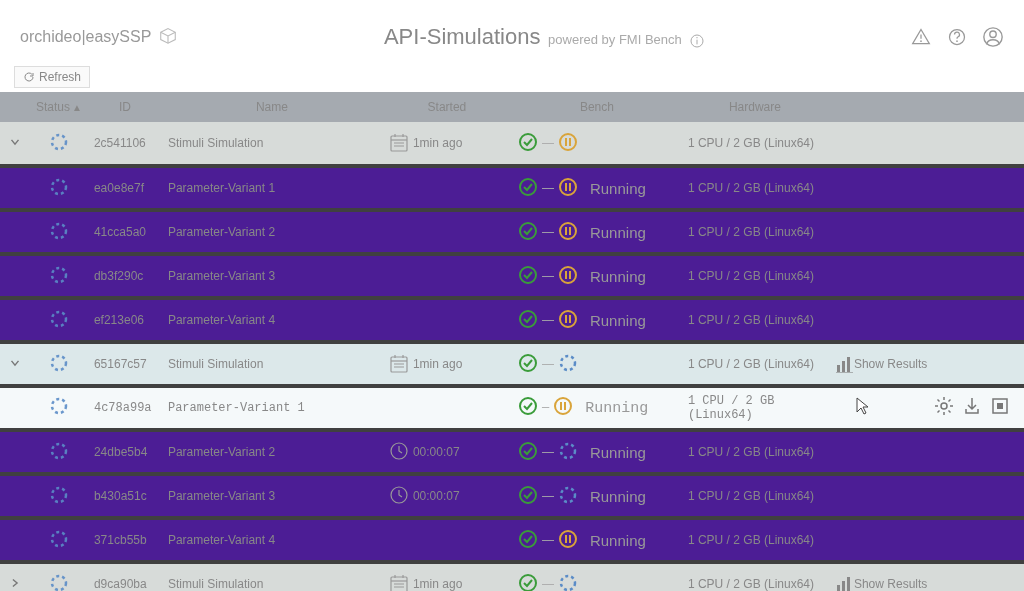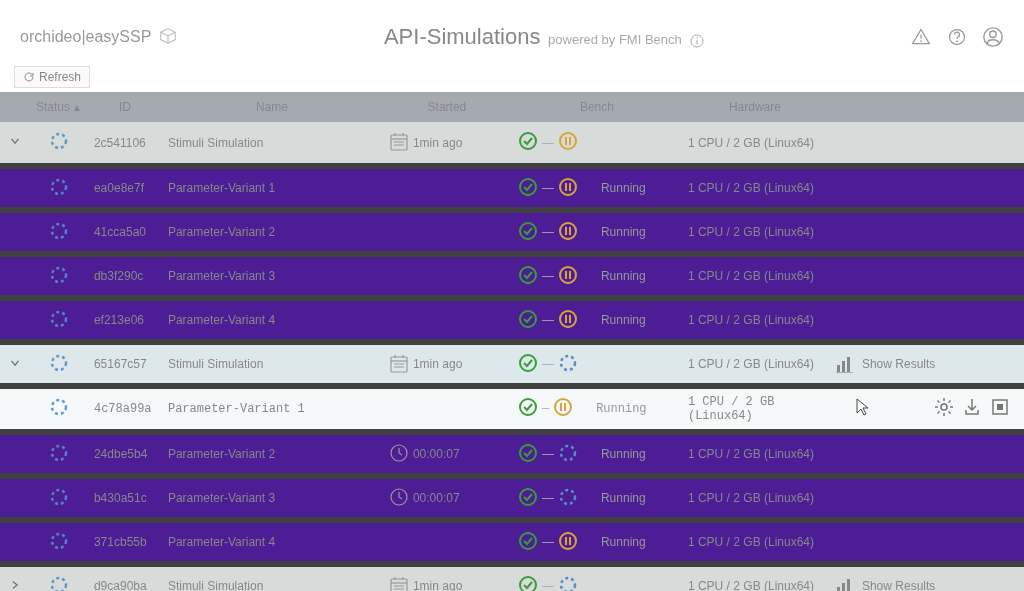--- a/index.html
+++ b/index.html
@@ -14,21 +14,21 @@
   .header-icons { display: flex; gap: 14px; }
   .hicon { width: 22px; height: 22px; cursor: pointer; display:flex; align-items:center; justify-content:center;}
 
   .toolbar { padding: 4px 14px; }
   .refresh-btn { font-size: 12px; color: #888; border: 1px solid #ddd; background: #fafafa; padding: 3px 8px; cursor: pointer; display:inline-flex; align-items:center; gap:4px;text-align:center;}
   
   .table { width: 100%; border-collapse: collapse; }
   .thead { background: #a5aab0; color: #fff; height: 24px; font-size: 13px; }
   .thead .cell { padding: 8px 6px; font-weight: 400;}
   
-  .row { height: 44px; border-bottom: 6px solid #404040; }
+  .row { height: 44px; border-bottom: 4px solid #404040; }
   .cell { padding: 6px 6px; font-size: 12px; color: #888; vertical-align: middle; }
   
   .row.parent { background: #d7dbd9; }
   .row.child { background: #4c1d95; }
   .row.parent-alt { background: #dce8ea; }
   .row.child-alt { background: #4c1d95; }
   .row.child-hover { background: #f5f9fa; font-family: Liberation Mono, monospace; }
   
   .col-expand { width: 30px; text-align: center; }
   .col-status { width: 44px; text-align: center; }
@@ -39,23 +39,23 @@
   .col-hardware { width: 146px; }
   .col-actions { width: auto; }
   
   .chevron { cursor: pointer; color: #888; }
   .spinner { width: 18px; height: 18px; display: inline-block; }
   .started-wrap { display: flex; align-items: center; gap: 3px; }
   
   .steps-wrap { display: flex; align-items: center; gap: 4px; }
   .step-ok { color: #3a9c3a; }
   .step-dash { color: #aaa; }
-  .step-label { margin-left: 19px; color: #999; font-size: 12px;}
-  
-  .actions-wrap { display: flex; align-items: center; gap: 8px; }
+  .step-label { margin-left: 8px; color: #999; font-size: 15px;}
+  
+  .actions-wrap { display: flex; align-items: center; }
   .show-results { font-size: 12px; color: #888; }
   .row-icons { display: flex; gap: 8px; margin-left: auto; margin-right: 8px;}
   .ricon { cursor: pointer; color: #777; }
   
   .sort-arrow { font-size: 10px; margin-left: 2px;}
 </style>
 </head>
 <body>
 
 <div class="header">

